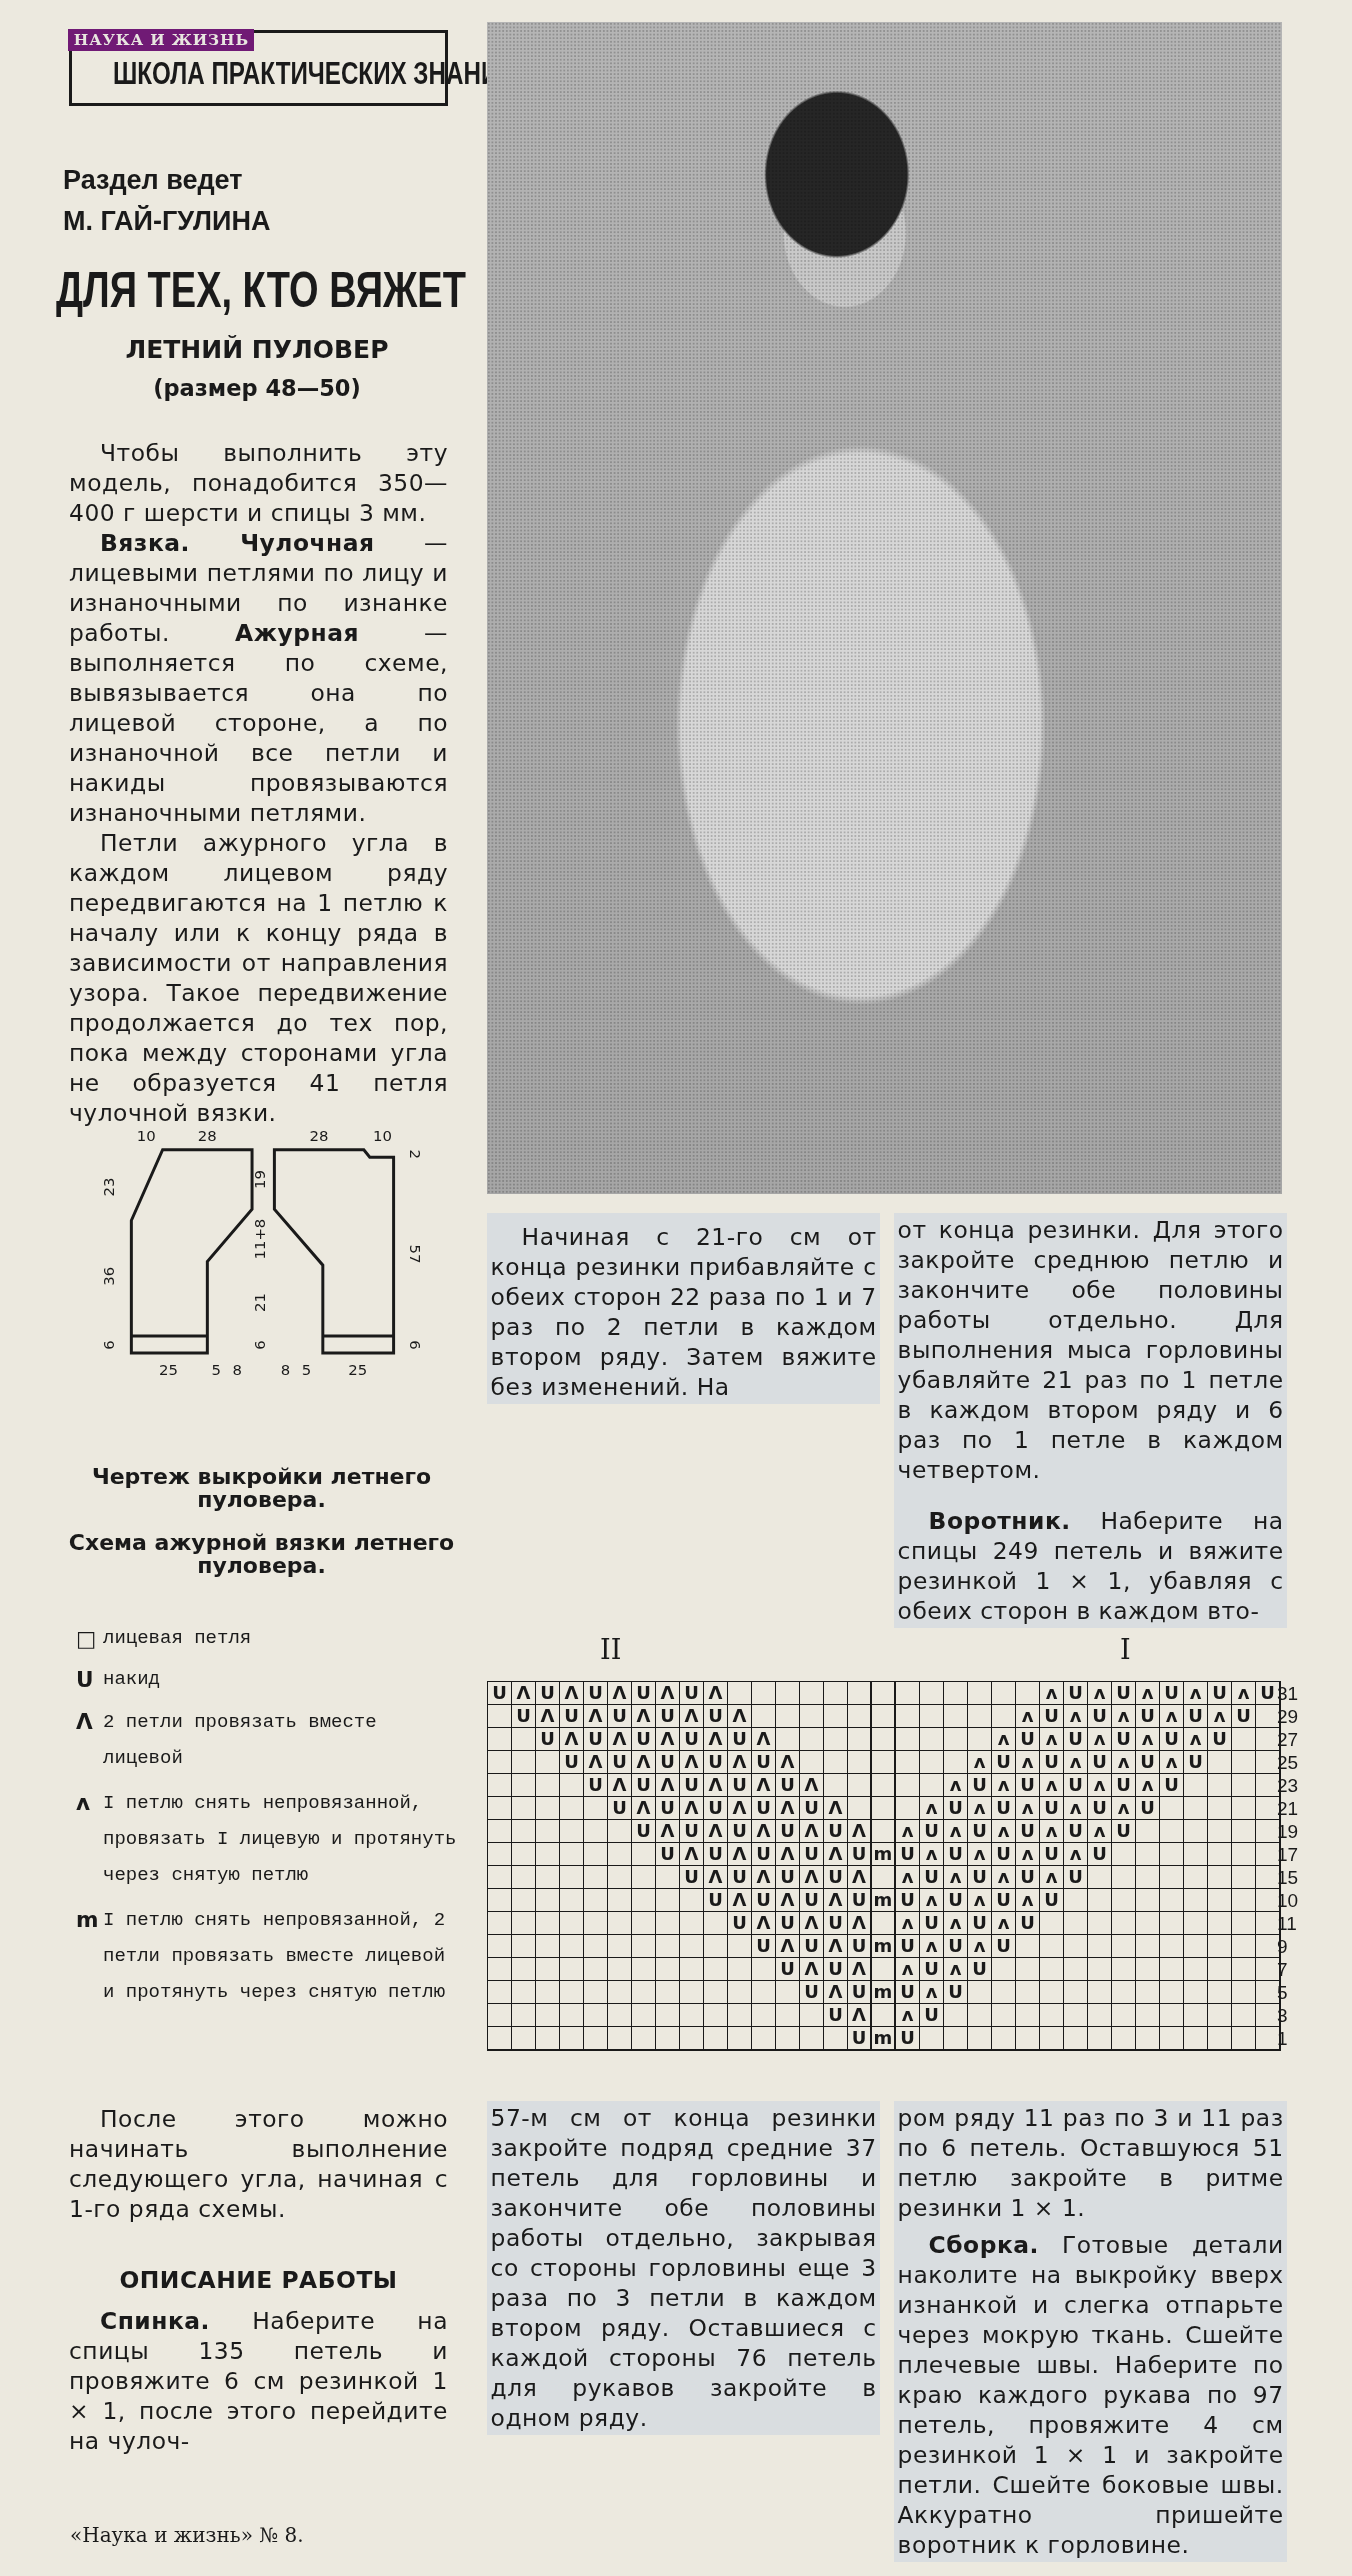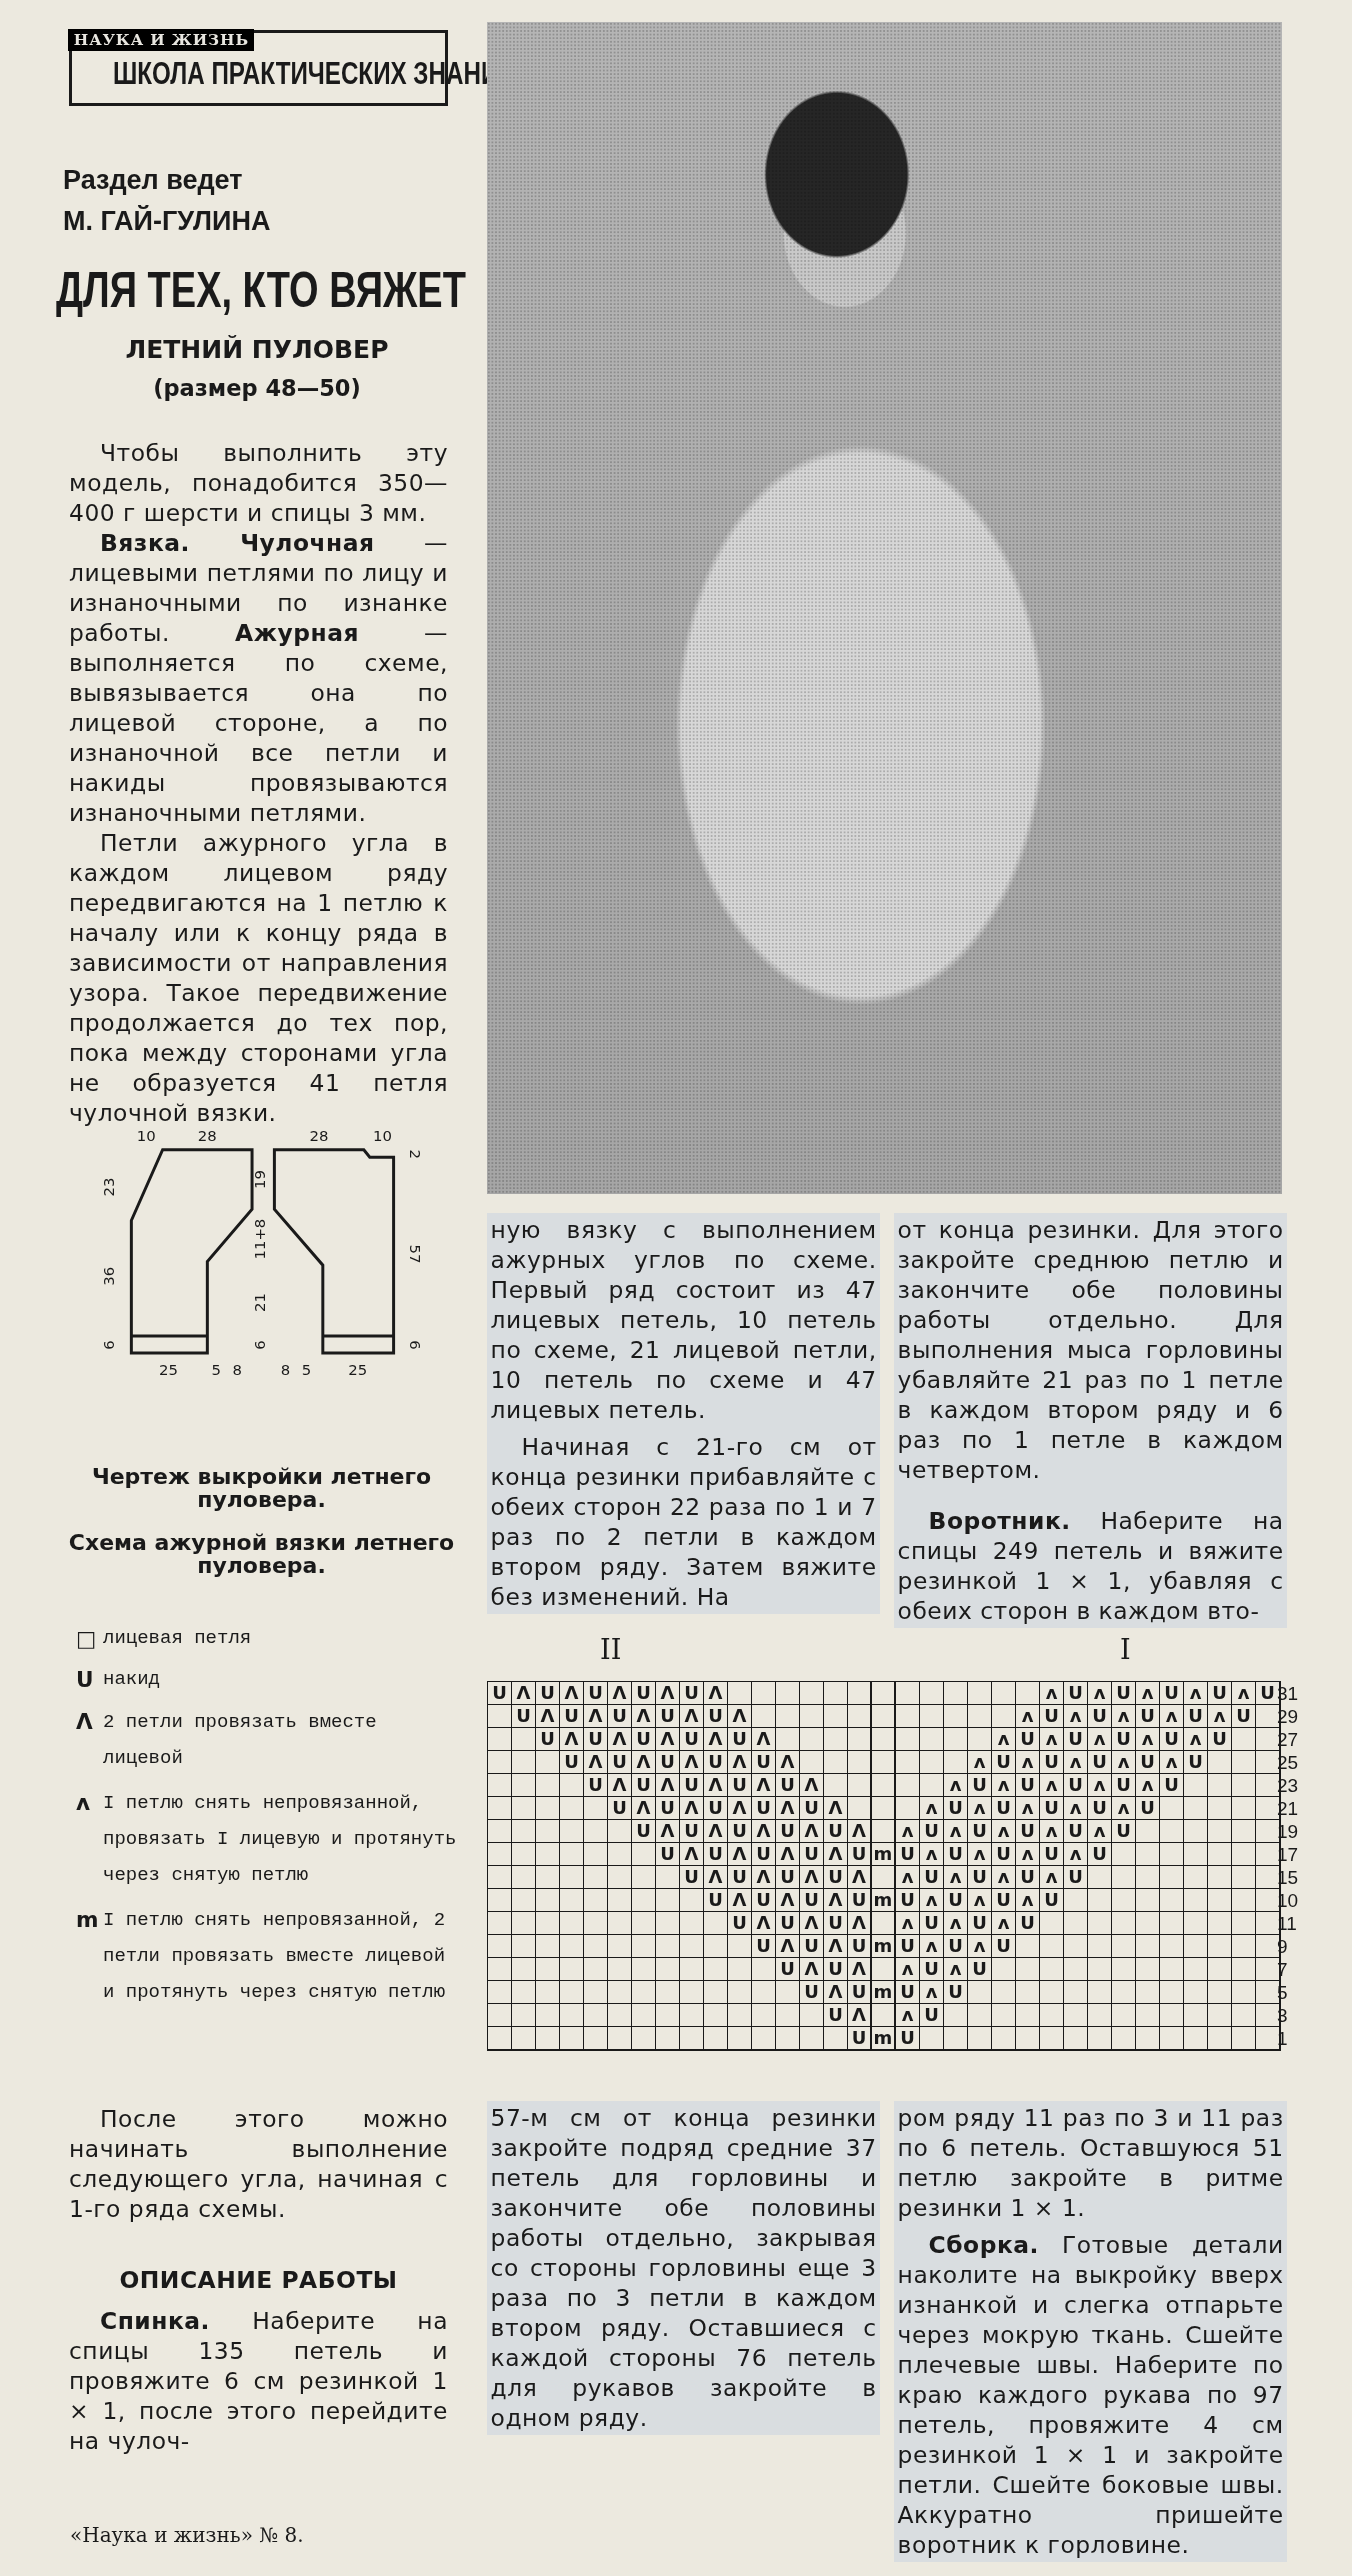--- a/index.html
+++ b/index.html
@@ -5,21 +5,21 @@
   html,body{margin:0;padding:0;}
   body{width:1352px;height:2576px;background:#ece9df;position:relative;overflow:hidden;
        font-family:"DejaVu Sans","Liberation Sans",sans-serif;color:#1a1a1a;}
   .col{position:absolute;}
   .txt{font-size:23.4px;line-height:30px;text-align:justify;letter-spacing:0.5px;}
   .txt p{margin:0;text-indent:31px;}
   .txt b{font-weight:bold;}
   .noindent{text-indent:0 !important;}
   
   .masthead{position:absolute;left:69px;top:30px;width:379px;height:76px;border:3.6px solid #1a1a1a;box-sizing:border-box;}
-  .mast-top{position:absolute;left:-3.6px;top:-3.6px;background:#000000;color:#e8e6e0;font-family:"DejaVu Serif",serif;
+  .mast-top{position:absolute;left:-3.6px;top:-3.6px;background:#701a75;color:#e8e6e0;font-family:"DejaVu Serif",serif;
             font-weight:bold;font-size:15.3px;padding:1.8px 5.4px;letter-spacing:0.9px;}
   .mast-main{position:absolute;left:0;right:0;top:23.4px;text-align:center;font-family:"Liberation Sans",sans-serif;
              font-weight:bold;font-size:31px;transform:scaleX(0.78);letter-spacing:0;white-space:nowrap;}
   .editor{position:absolute;left:63px;top:160px;font-family:"Liberation Sans",sans-serif;font-weight:bold;font-size:27px;line-height:41px;}
   .headline{position:absolute;left:56px;top:261px;width:397px;font-family:"Liberation Sans",sans-serif;font-weight:bold;
             font-size:50px;transform:scaleX(0.76);transform-origin:left center;white-space:nowrap;}
   .subhead{position:absolute;left:63px;width:388px;text-align:center;font-family:"DejaVu Sans",sans-serif;font-weight:bold;font-size:25px;}
   
   .photo{position:absolute;left:487px;top:21.6px;width:795px;height:1172px;
          background:radial-gradient(ellipse 117px 135px at 44% 13%, #2a2522 60%, transparent 62%),
@@ -129,21 +129,20 @@
     </div>
 </div>
 
 <div class="col txt" style="left:69px;top:2104px;width:379px;">
   <p>После этого можно начинать выполнение следующего угла, начиная с 1-го ряда схемы.</p>
   <p class="noindent" style="text-align:center;font-weight:bold;margin:41px 0 10.8px;">ОПИСАНИЕ РАБОТЫ</p>
   <p><b>Спинка.</b><span> Наберите на спицы 135 петель и провяжите 6 см резинкой 1 × 1, после этого перейдите на чулоч-</span></p>
 </div>
 
 <div class="col txt shade" style="left:487px;top:1213px;width:386px;padding:1.8px 3.6px;">
-  <p class="noindent">ную вязку с выполнением ажурных углов по схеме. Первый ряд состоит из 47 лицевых петель, 10 петель по схеме, 21 лицевой петли, 10 петель по схеме и 47 лицевых петель.</p>
   <p style="margin-top:7.2px;">Начиная с 21-го см от конца резинки прибавляйте с обеих сторон 22 раза по 1 и 7 раз по 2 петли в каждом втором ряду. Затем вяжите без изменений. На</p>
 </div>
 
 <div class="col txt shade" style="left:894px;top:1213px;width:386px;padding:1.8px 3.6px;">
   <p class="noindent">от конца резинки. Для этого закройте среднюю петлю и закончите обе половины работы отдельно. Для выполнения мыса горловины убавляйте 21 раз по 1 петле в каждом втором ряду и 6 раз по 1 петле в каждом четвертом.</p>
   <p style="margin-top:21px;"><b>Воротник.</b><span> Наберите на спицы 249 петель и вяжите резинкой 1 × 1, убавляя с обеих сторон в каждом вто-</span></p>
 </div>
 
 <div class="roman" style="left:600px;top:1634px;">II</div>
 <div class="roman" style="left:1120px;top:1634px;">I</div>

